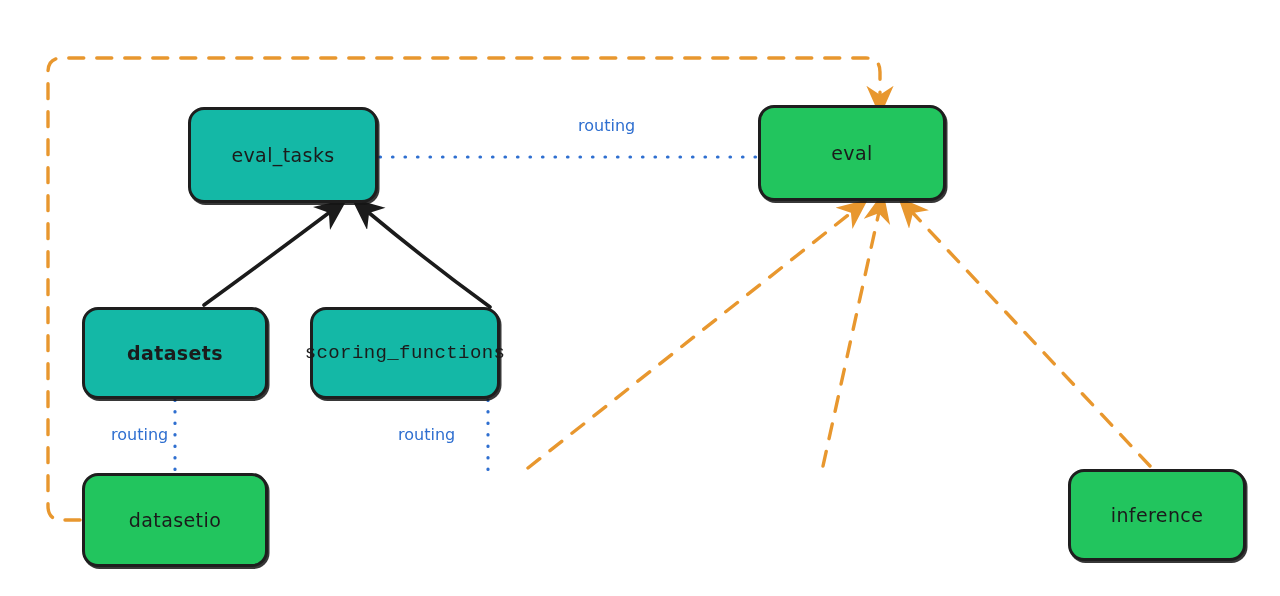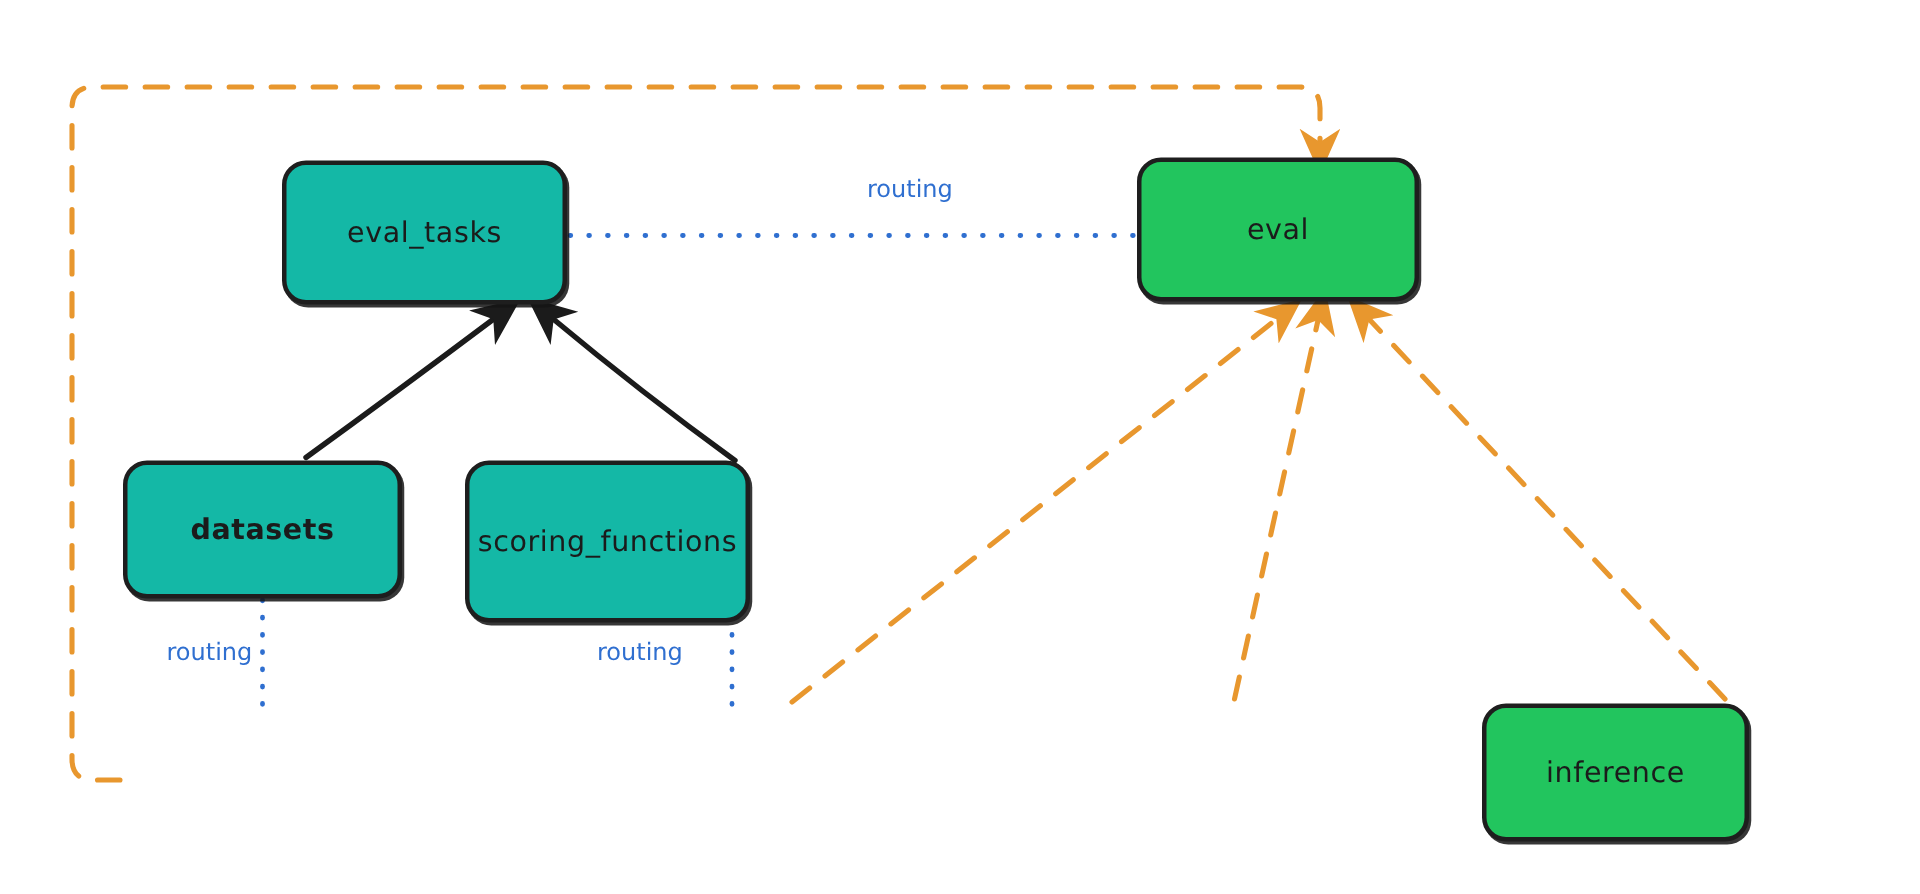--- a/index.html
+++ b/index.html
@@ -93,28 +93,31 @@
   </div>
 
   <div class="node node-green" style="left:758px; top:105px; width:188px; height:96px;">
     <span class="node-label">eval</span>
   </div>
 
   <div class="node node-blue" style="left:82px; top:307px; width:186px; height:92px;font-weight:bold;">
     <span class="node-label">datasets</span>
   </div>
 
-  <div class="node node-blue" style="left:310px; top:307px; width:190px; height:108px;">
+  <div class="node node-blue" style="left:310px; top:307px; width:190px; height:92px;font-family:Liberation Mono, monospace;">
     <span class="node-label">scoring_functions</span>
+  </div>
+
+  <div class="node node-green" style="left:82px; top:473px; width:186px; height:94px;">
+    <span class="node-label">datasetio</span>
   </div>
 
 
 
-
-  <div class="node node-green" style="left:988px; top:469px; width:178px; height:92px;">
+  <div class="node node-green" style="left:1068px; top:469px; width:178px; height:92px;">
     <span class="node-label">inference</span>
   </div>
 
   <div class="edge-label" style="left:578px; top:116px;">routing</div>
 
   <div class="edge-label" style="left:111px; top:425px;">routing</div>
 
   <div class="edge-label" style="left:398px; top:425px;">routing</div>
 
 </div>

